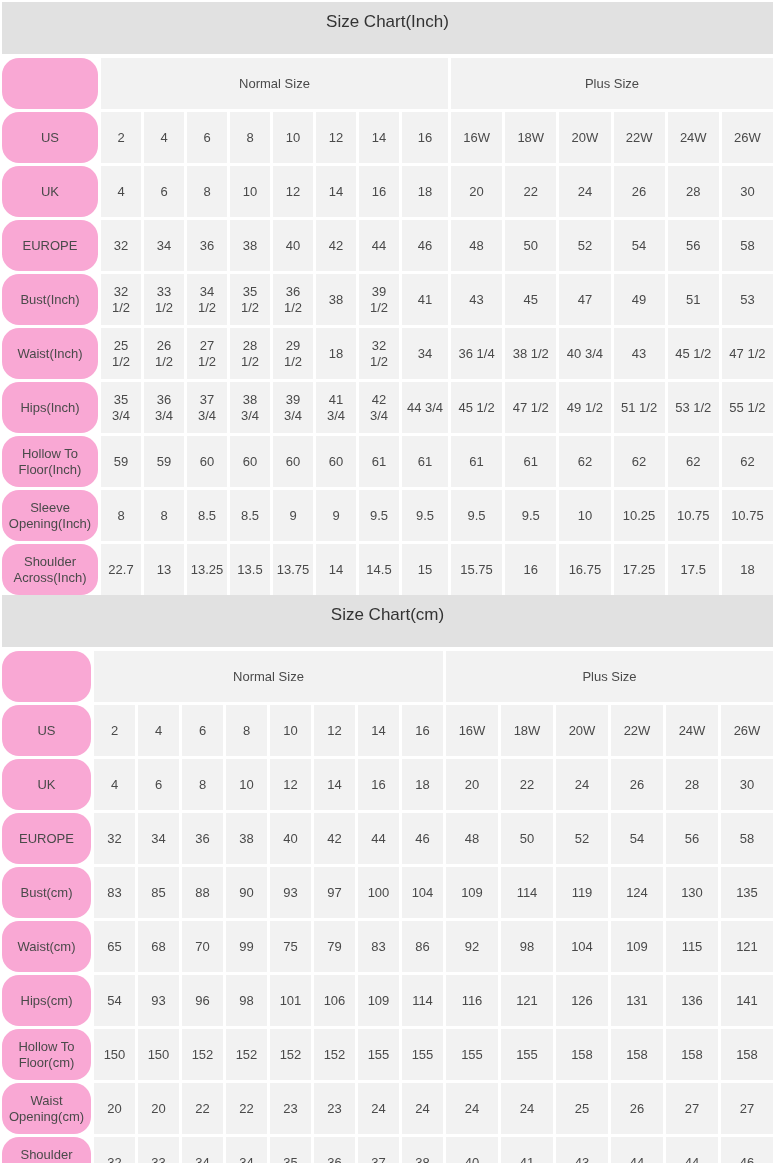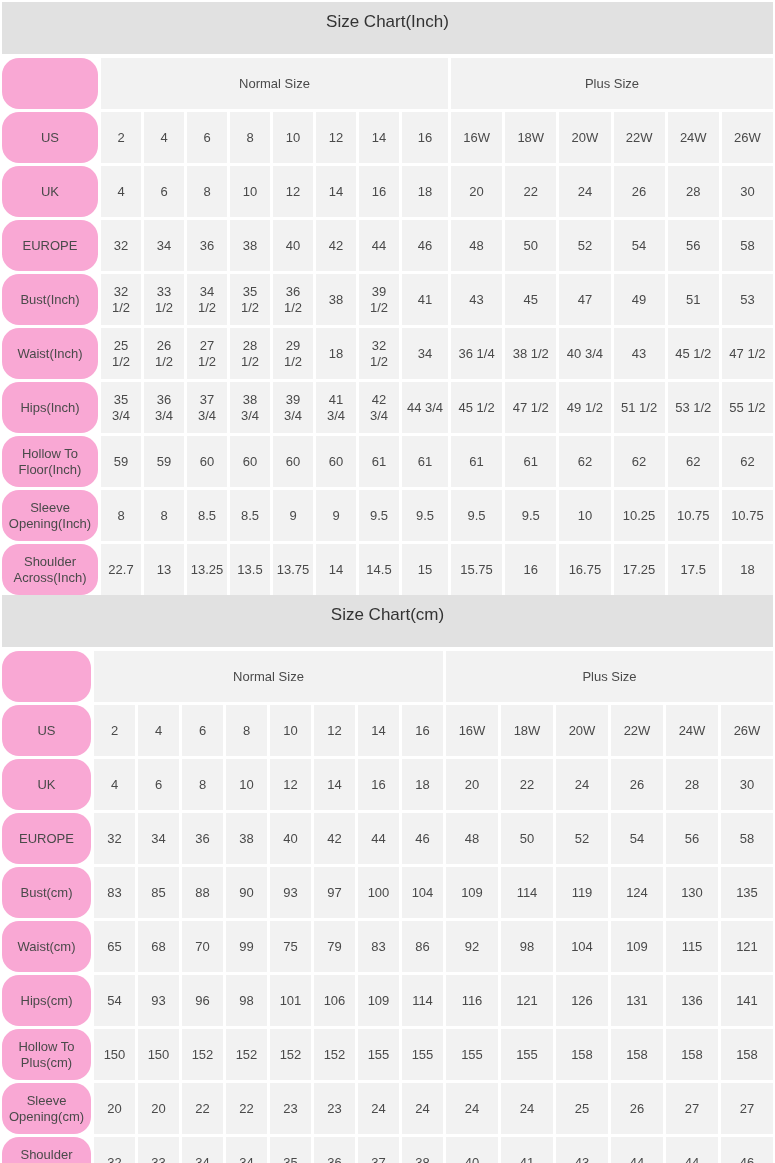--- a/index.html
+++ b/index.html
@@ -292,36 +292,36 @@
         <div class="cell data">101</div>
         <div class="cell data">106</div>
         <div class="cell data">109</div>
         <div class="cell data">114</div>
         <div class="cell data">116</div>
         <div class="cell data">121</div>
         <div class="cell data">126</div>
         <div class="cell data">131</div>
         <div class="cell data">136</div>
         <div class="cell data">141</div>
-        <div class="cell label">Hollow To Plus(cm)</div>
+        <div class="cell label">Hollow To Floor(cm)</div>
         <div class="cell data">150</div>
         <div class="cell data">150</div>
         <div class="cell data">152</div>
         <div class="cell data">152</div>
         <div class="cell data">152</div>
         <div class="cell data">152</div>
         <div class="cell data">155</div>
         <div class="cell data">155</div>
         <div class="cell data">155</div>
         <div class="cell data">155</div>
         <div class="cell data">158</div>
         <div class="cell data">158</div>
         <div class="cell data">158</div>
         <div class="cell data">158</div>
-        <div class="cell label">Sleeve Opening(cm)</div>
+        <div class="cell label">Waist Opening(cm)</div>
         <div class="cell data">20</div>
         <div class="cell data">20</div>
         <div class="cell data">22</div>
         <div class="cell data">22</div>
         <div class="cell data">23</div>
         <div class="cell data">23</div>
         <div class="cell data">24</div>
         <div class="cell data">24</div>
         <div class="cell data">24</div>
         <div class="cell data">24</div>

